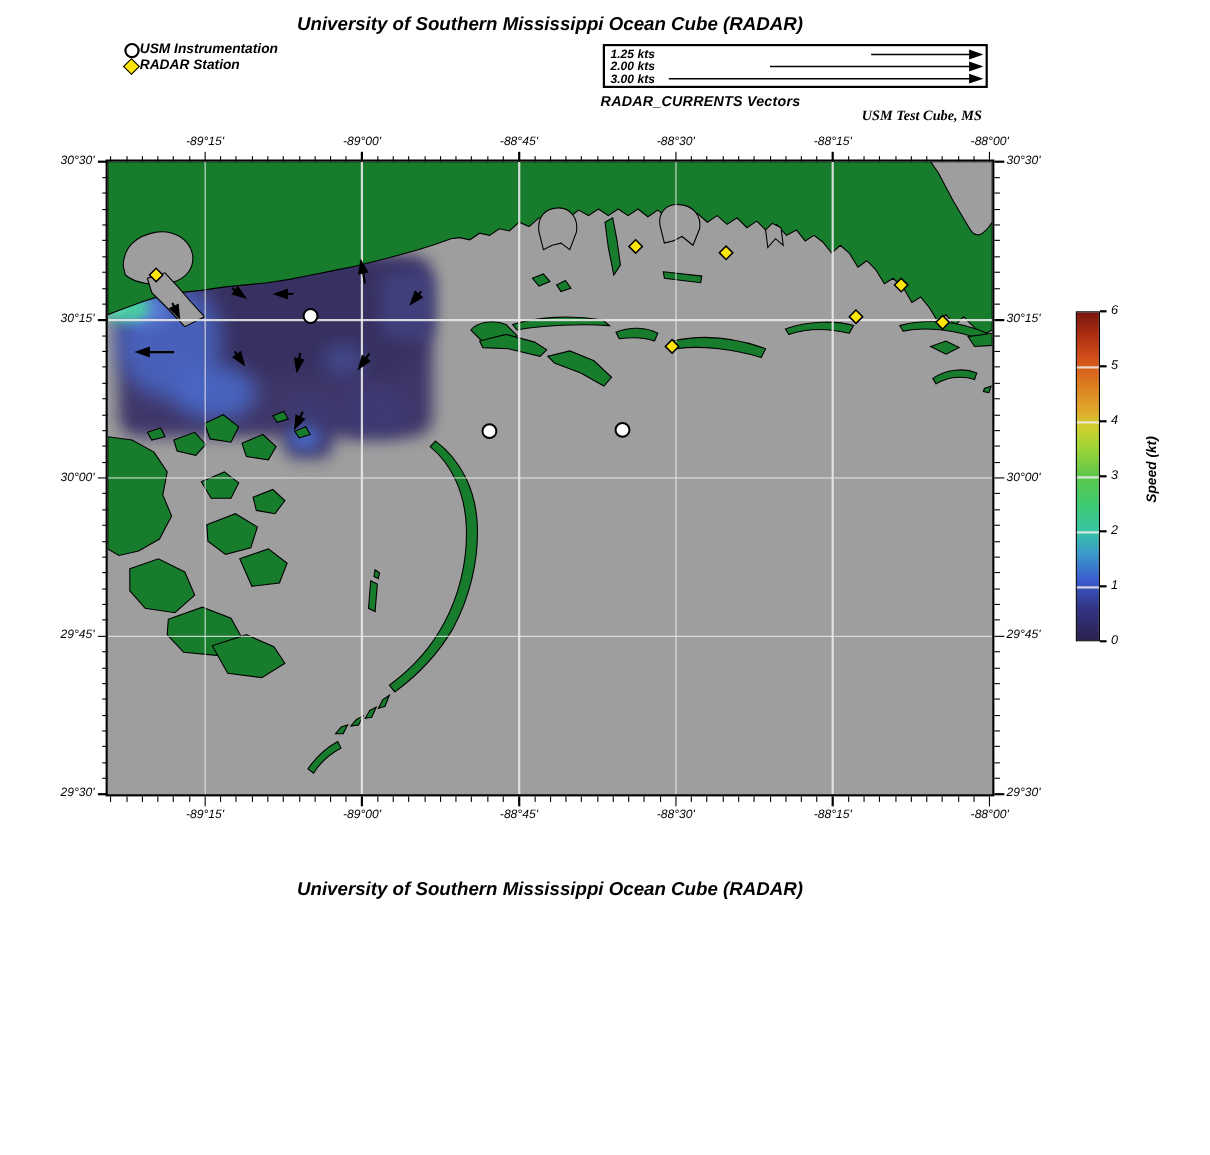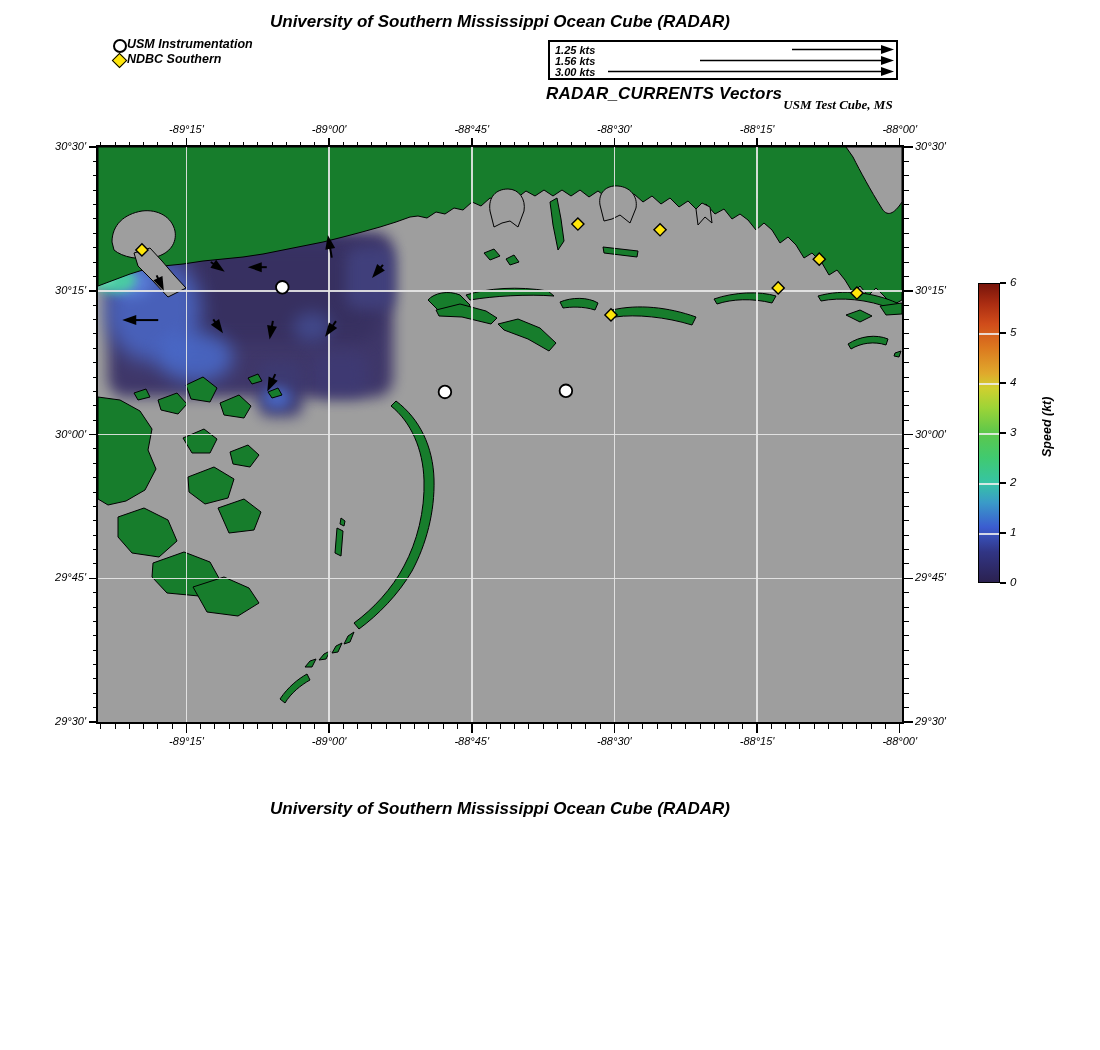--- a/index.html
+++ b/index.html
@@ -9,21 +9,21 @@
   #top-title{left:0;top:12px;width:1000px;text-align:center;font-size:17px;font-weight:bold;}
   #bottom-title{left:0;top:799px;width:1000px;text-align:center;font-size:17px;font-weight:bold;}
   #legend{left:112px;top:37px;}
   .legend-row{display:flex;align-items:center;height:15px;}
   .legend-sym{width:15px;height:15px;position:relative;flex:0 0 15px;}
   .legend-circle{position:absolute;left:1px;top:2px;width:10px;height:10px;border:2px solid #000;border-radius:50%;background:#fff;}
   .legend-diamond{position:absolute;left:2px;top:3px;width:9px;height:9px;background:#ffe60a;border:1.5px solid #000;transform:rotate(45deg);}
   .legend-label{font-size:12.5px;font-weight:bold;line-height:15px;}
   #scalebox{left:548px;top:40px;width:350px;height:40px;border:2px solid #000;background:#fff;box-sizing:border-box;}
   .scale-label{position:absolute;left:5px;font-size:11px;font-weight:bold;line-height:11px;}
-  #radar-currents{left:546px;top:84px;font-size:17px;font-weight:bold;letter-spacing:0.2px;}
+  #radar-currents{left:546px;top:84px;font-size:13px;font-weight:bold;letter-spacing:0.2px;}
   #obs-title{left:0px;top:100px;width:1000px;text-align:center;font-size:17.5px;font-family:"Liberation Serif",serif;font-weight:bold;}
   #range-label{left:768px;top:97px;width:140px;text-align:center;font-size:13px;font-family:"Liberation Serif",serif;font-weight:bold;}
   #map-frame{left:98px;top:147px;width:804px;height:575px;border:2px solid #000;box-sizing:content-box;margin-left:-2px;margin-top:-2px;}
   #map-canvas{left:98px;top:147px;width:804px;height:575px;overflow:hidden;background:#9e9e9e;}
   .blob{position:absolute;}
   .tick{position:absolute;background:#000;}
   .tick-label{position:absolute;font-size:11px;white-space:nowrap;}
   .grid{position:absolute;background:rgba(232,232,232,0.9);}
   #colorbar{left:978px;top:283px;width:22px;height:300px;border:1.6px solid #000;box-sizing:border-box;}
   .cbar-cross{position:absolute;left:0;width:100%;height:1.6px;background:rgba(238,238,238,0.85);}
@@ -44,27 +44,27 @@
     <div class="legend-row">
       <span class="legend-sym">
           <span class="legend-circle"></span>
         </span>
       <span class="legend-label">USM Instrumentation</span>
     </div>
     <div class="legend-row">
       <span class="legend-sym">
           <span class="legend-diamond"></span>
         </span>
-      <span class="legend-label">NDBC Southern</span>
+      <span class="legend-label">RADAR Station</span>
     </div>
   </div>
 
   <div class="abs" id="scalebox">
     <div class="scale-label" style="top:3px">1.25 kts</div>
-    <div class="scale-label" style="top:14px">1.56 kts</div>
+    <div class="scale-label" style="top:14px">2.00 kts</div>
     <div class="scale-label" style="top:25px">3.00 kts</div>
     <svg id="scale-arrows" width="346" height="36" style="position:absolute;left:0;top:0;">
         <line x1="242" y1="7.5" x2="335" y2="7.5" stroke="#000" stroke-width="1.4"></line>
         <polygon points="344,7.5 331,3 331,12" fill="#000"></polygon>
         <line x1="150" y1="18.5" x2="335" y2="18.5" stroke="#000" stroke-width="1.4"></line>
         <polygon points="344,18.5 331,14 331,23" fill="#000"></polygon>
         <line x1="58" y1="29.5" x2="335" y2="29.5" stroke="#000" stroke-width="1.4"></line>
         <polygon points="344,29.5 331,25 331,34" fill="#000"></polygon>
       </svg>
   </div>

